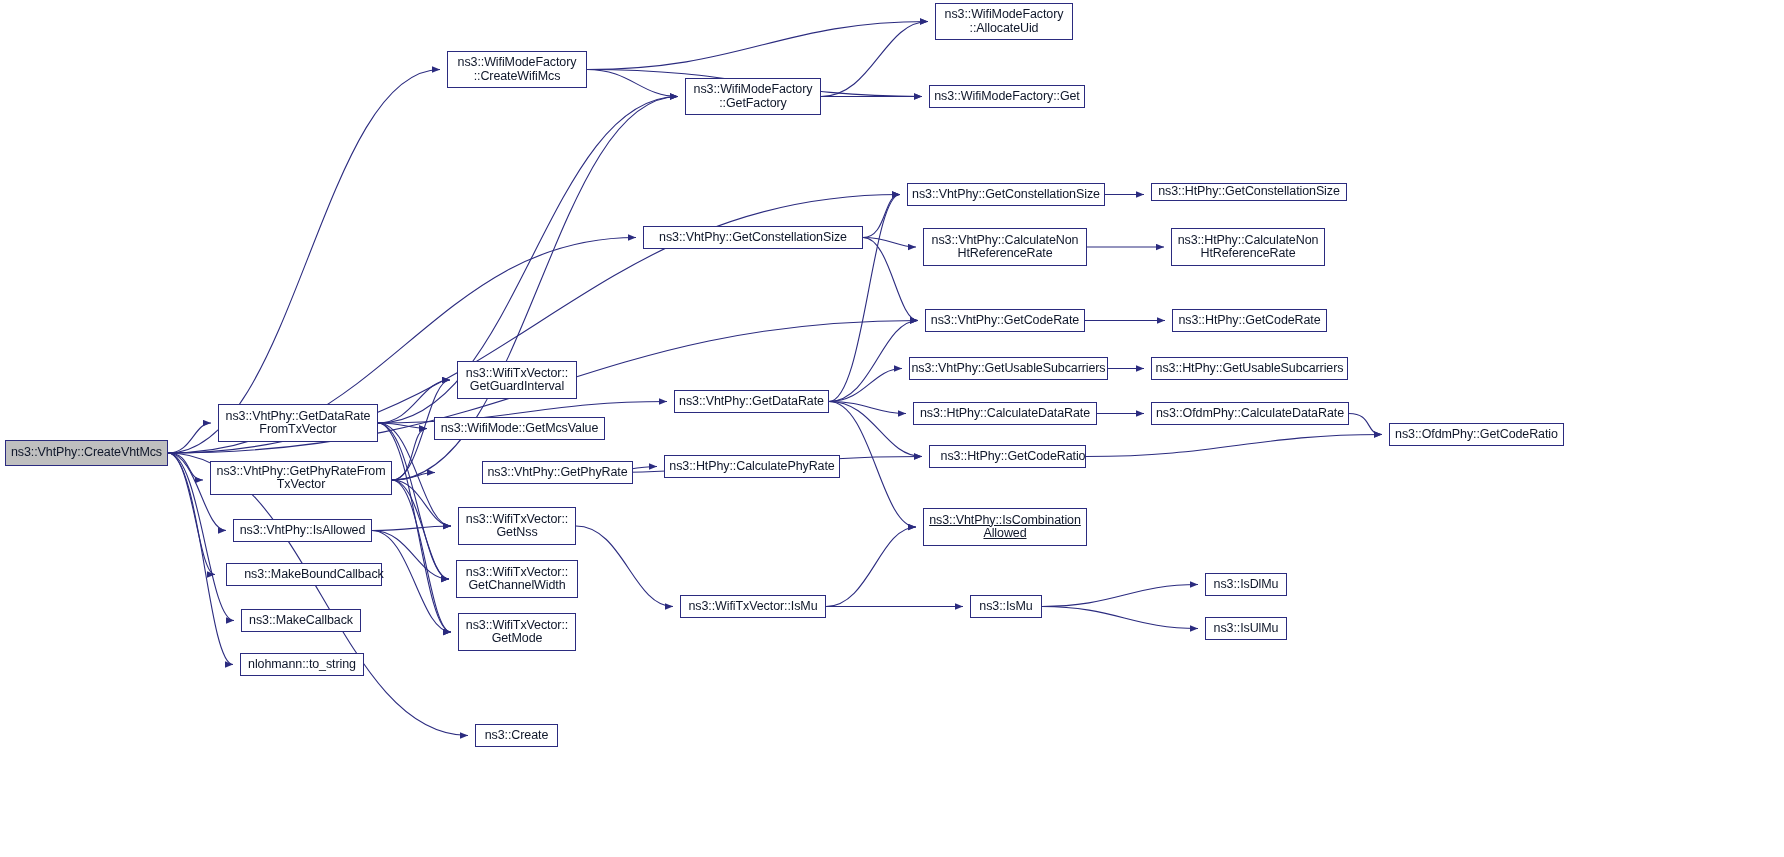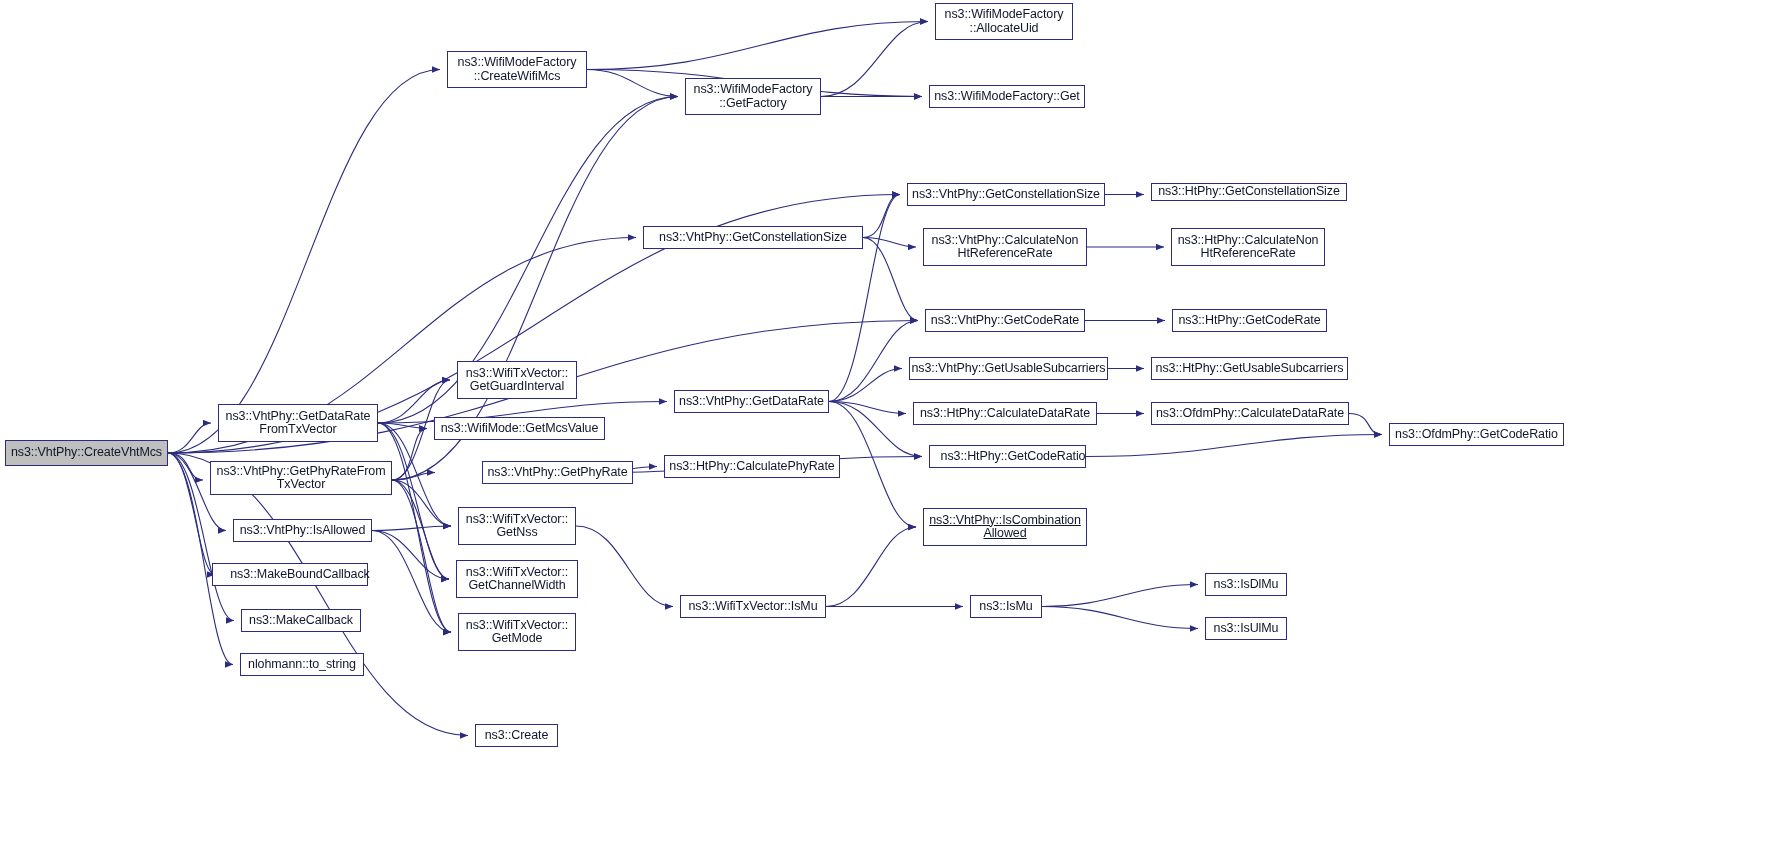--- a/index.html
+++ b/index.html
@@ -143,21 +143,21 @@
       <div class="node" style="left: 210px; top: 461px; width: 182px; height: 34px;">ns3::VhtPhy::GetPhyRateFrom
 TxVector</div>
       <div class="node" style="left: 442px; top: 461px; width: 151px; height: 23px; margin-left: 40px;">ns3::VhtPhy::GetPhyRate</div>
       <div class="node" style="left: 664px; top: 455px; width: 176px; height: 23px;">ns3::HtPhy::CalculatePhyRate</div>
       <div class="node" style="left: 929px; top: 445px; width: 157px; height: 23px; padding-left: 11px;">ns3::HtPhy::GetCodeRatio</div>
       <div class="node" style="left: 923px; top: 508px; width: 164px; height: 38px; text-decoration: underline;">ns3::VhtPhy::IsCombination
 Allowed</div>
       <div class="node" style="left: 233px; top: 519px; width: 139px; height: 23px;">ns3::VhtPhy::IsAllowed</div>
       <div class="node" style="left: 458px; top: 507px; width: 118px; height: 38px;">ns3::WifiTxVector::
 GetNss</div>
-      <div class="node" style="left: 212px; top: 563px; width: 156px; height: 23px; padding-left: 20px;">ns3::MakeBoundCallback</div>
+      <div class="node" style="left: 226px; top: 563px; width: 156px; height: 23px; padding-left: 20px;">ns3::MakeBoundCallback</div>
       <div class="node" style="left: 456px; top: 560px; width: 122px; height: 38px;">ns3::WifiTxVector::
 GetChannelWidth</div>
       <div class="node" style="left: 241px; top: 609px; width: 120px; height: 23px;">ns3::MakeCallback</div>
       <div class="node" style="left: 680px; top: 595px; width: 146px; height: 23px;">ns3::WifiTxVector::IsMu</div>
       <div class="node" style="left: 970px; top: 595px; width: 72px; height: 23px;">ns3::IsMu</div>
       <div class="node" style="left: 1205px; top: 573px; width: 82px; height: 23px;">ns3::IsDlMu</div>
       <div class="node" style="left: 1205px; top: 617px; width: 82px; height: 23px;">ns3::IsUlMu</div>
       <div class="node" style="left: 240px; top: 653px; width: 124px; height: 23px;">nlohmann::to_string</div>
       <div class="node" style="left: 458px; top: 613px; width: 118px; height: 38px;">ns3::WifiTxVector::
 GetMode</div>

